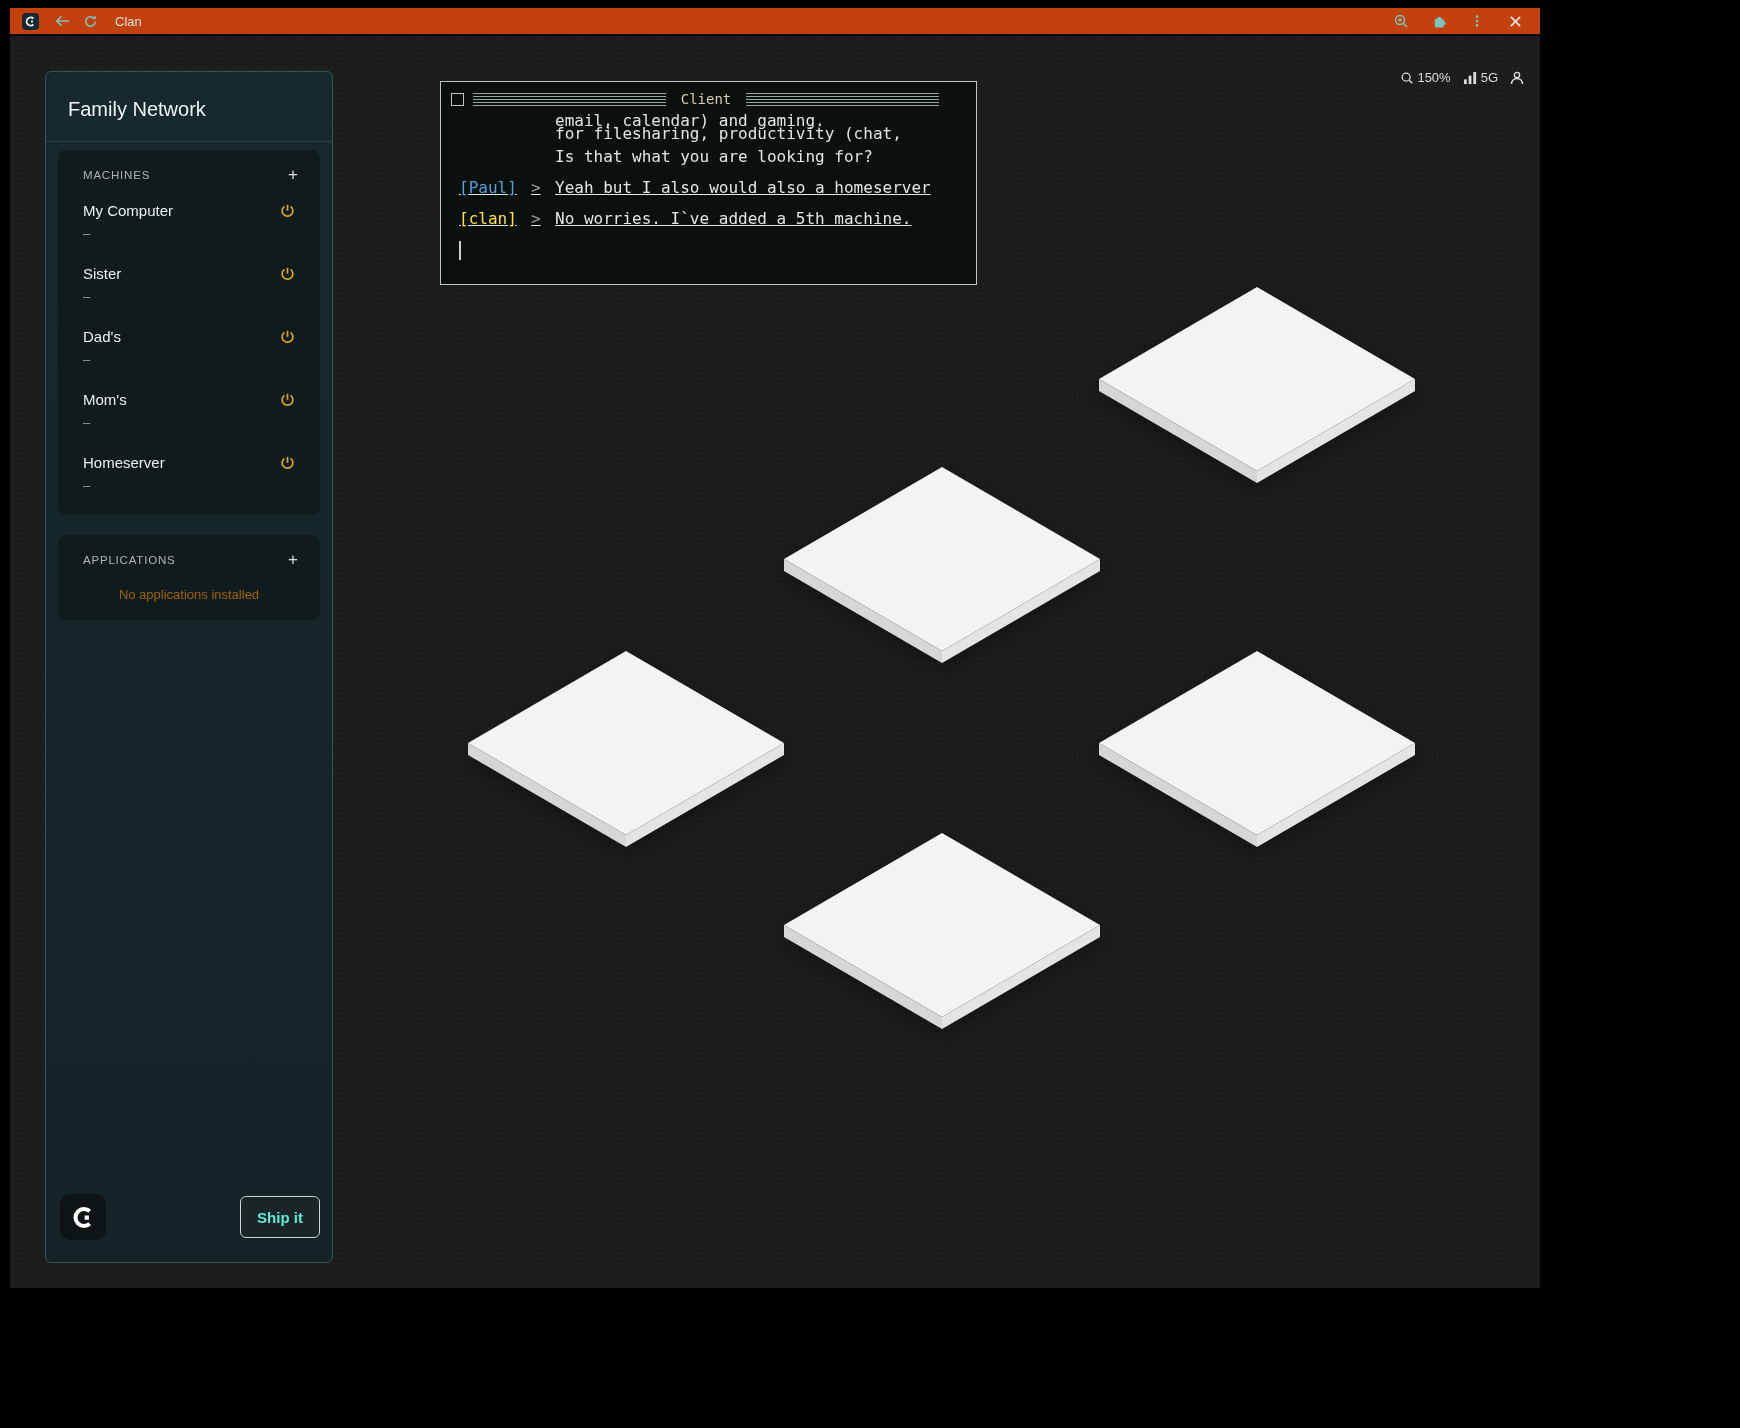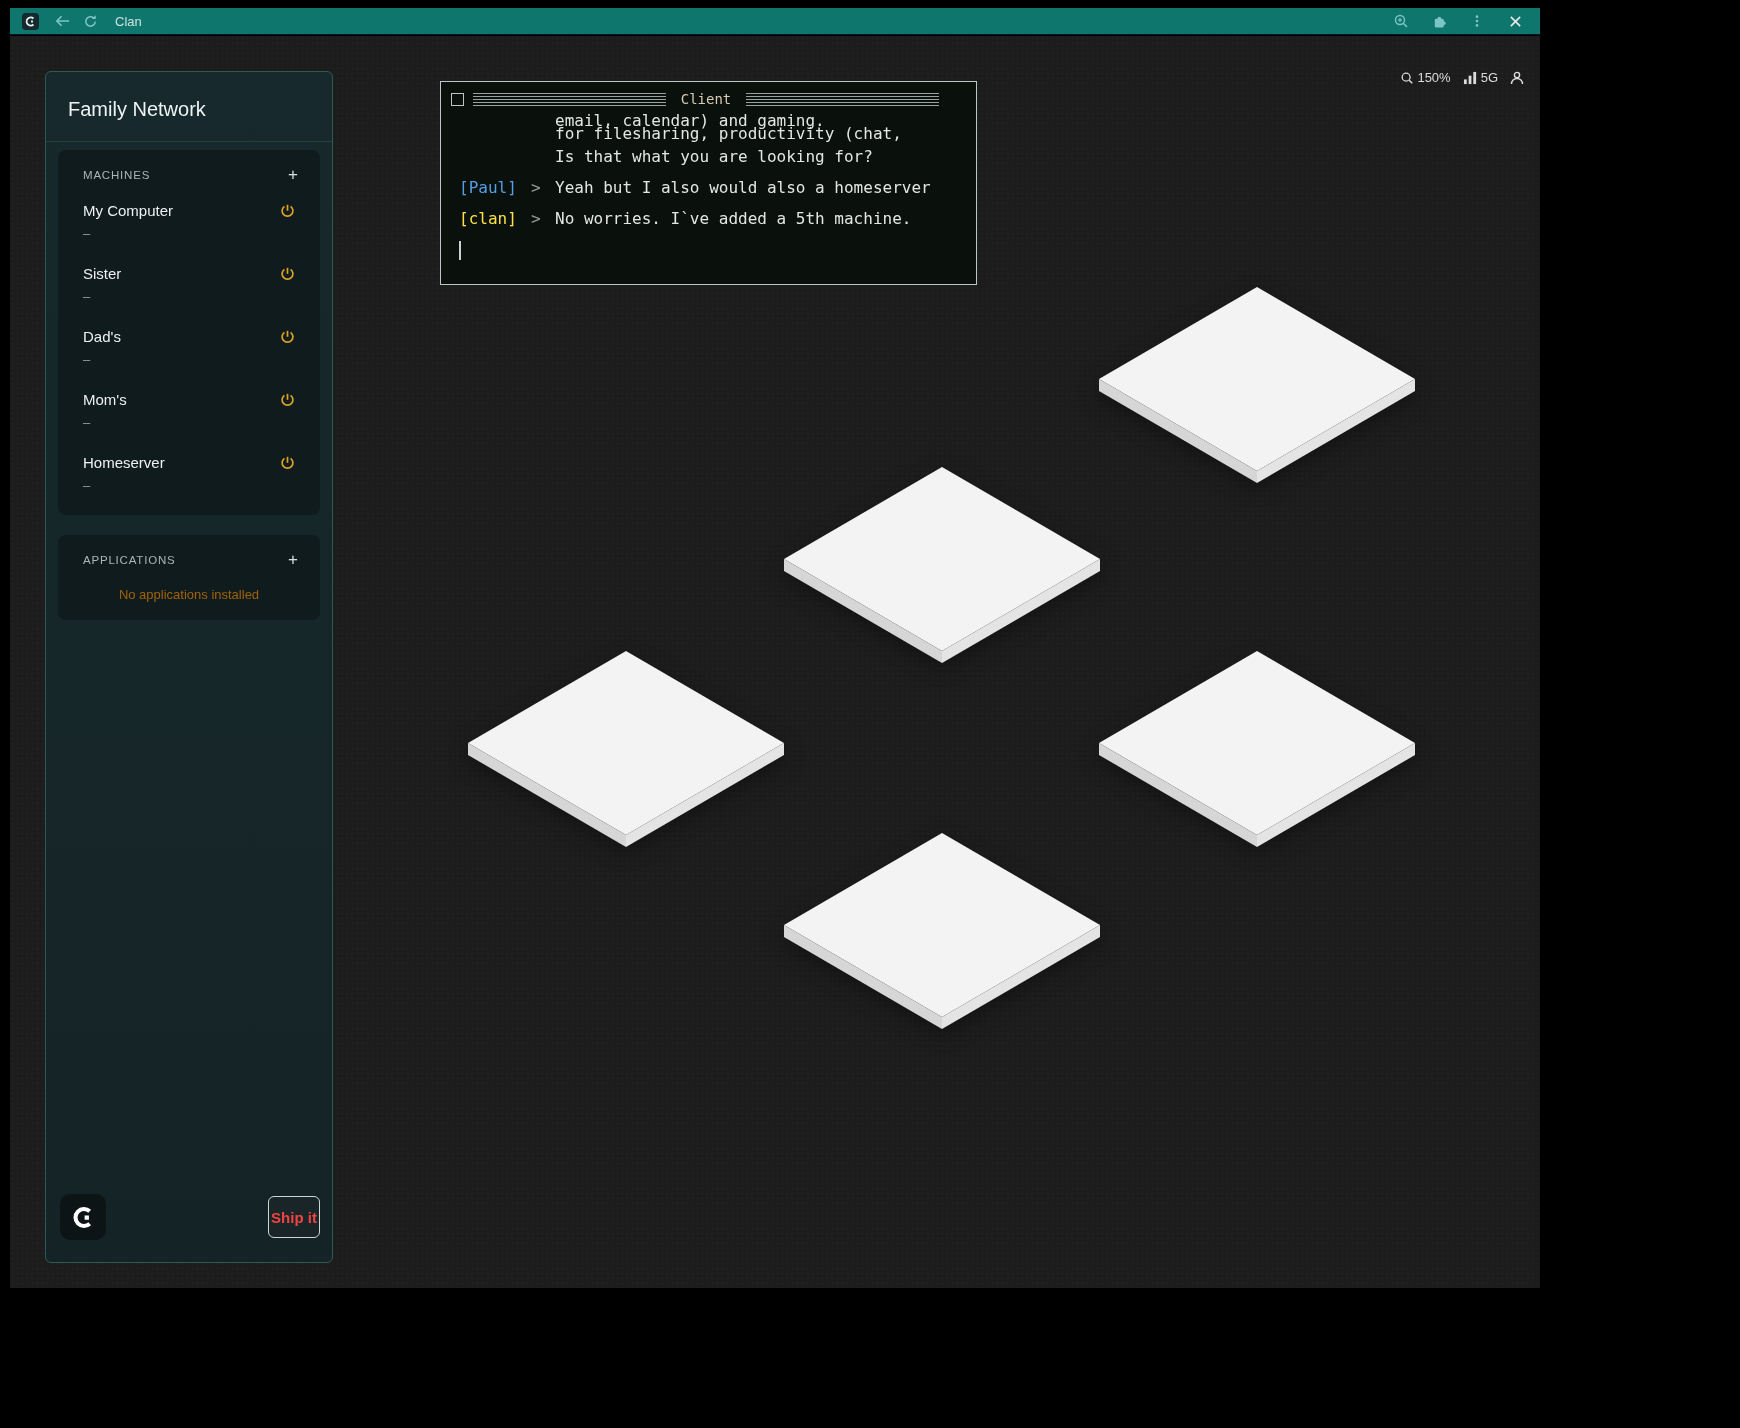--- a/index.html
+++ b/index.html
@@ -3,21 +3,21 @@
 <meta charset="utf-8">
 <style>
   * { box-sizing: border-box; margin: 0; padding: 0; }
   html,body { width:1740px; height:1428px; background:#000; overflow:hidden;
               font-family:"Liberation Sans", sans-serif; }
   button { background:none; border:none; padding:0; font:inherit; color:inherit; cursor:pointer; }
 
   .screen { position:absolute; left:10px; top:8px; width:1530px; height:1280px; }
 
   
-  .topbar { position:relative; height:27px; background:#0f766e; display:flex;
+  .topbar { position:relative; height:27px; background:#c2410c; display:flex;
             align-items:center; padding:0 8px 0 12px; border-bottom:1px solid #091620; }
   .favicon { width:17px; height:17px; border-radius:4px; background:#142a2e;
              display:flex; align-items:center; justify-content:center; margin-right:12px; }
   .tb-btn { display:flex; align-items:center; justify-content:center; width:22px; height:22px;
             color:#7cc5c5; margin-right:6px; }
   .tb-title { color:#cfe0e0; font-size:13px; margin-left:8px; }
   .tb-right { margin-left:auto; display:flex; align-items:center; gap:16px; padding-right:6px; }
   .tb-right .tb-btn { margin:0; }
   .tb-close { color:#eaeaea; }
 
@@ -47,39 +47,39 @@
   .plus-btn { color:#d4e0e0; font-size:17px; line-height:14px; }
   .machine-item { position:relative; padding:12px 22px 12px 25px; }
   .machine-name { font-size:15px; color:#edf0f0; }
   .machine-sub { font-size:13px; color:#93a0a0; margin-top:7px; }
   .machine-status-icon { position:absolute; right:24px; top:13px; line-height:0; }
   .apps-empty { text-align:center; font-size:13px; color:#a16207; padding:12px 0 8px; }
   .sb-spacer { flex:1; }
   .sb-footer { display:flex; justify-content:space-between; align-items:center; padding:0 0 0 2px; }
   .logo-box { width:46px; height:46px; border-radius:10px; background:#0c1416;
               display:flex; align-items:center; justify-content:center; }
-  .ship-btn { width:52px; height:42px; border:1px solid #cdd6d6; border-radius:6px;
-              background:#1a2527; color:#ef4444; font-size:15px; font-weight:600; }
+  .ship-btn { width:80px; height:42px; border:1px solid #cdd6d6; border-radius:6px;
+              background:#1a2527; color:#5eead4; font-size:15px; font-weight:600; }
 
   
   .client-window { position:absolute; left:430px; top:45px; width:537px; height:204px;
                    background:#0a100c; border:1px solid #bcc6c6; }
   .cw-titlebar { height:27px; display:flex; align-items:center; gap:9px; padding:7px 37px 0 10px; }
   .cw-box { width:13px; height:13px; border:1px solid #bcc6c6; flex:0 0 auto; }
   .cw-stripes { flex:1; height:13px;
                 background:repeating-linear-gradient(to bottom,#97a3a3 0 1px, transparent 1px 3px); }
   .cw-title { font-family:"DejaVu Sans Mono", monospace; font-size:14px; color:#d8cbb0;
               margin:0 6px; }
   .cw-content { height:176px; overflow:hidden; padding:0 0 0 18px;
                 font-family:"DejaVu Sans Mono", monospace; font-size:16px; line-height:23px;
                 color:#e4e6e4; }
   .line { min-height:23px; white-space:pre; }
   .indent { padding-left:96px; }
   .clipped { margin-top:-10px; }
-  .msg-row { margin-top:8px; display:flex; }
+  .msg-row { margin-top:8px; display:flex;text-decoration:underline; }
   .sender { width:72px; flex:0 0 auto; }
   .prompt { width:24px; flex:0 0 auto; color:#8f9a9a; }
   .cursor-line { margin-top:9px; height:22px; }
   .cursor { display:inline-block; width:2px; height:19px; background:#c8d2d2; margin-top:2px; }
 
   
   .platform { position:absolute; width:320px; height:200px; }
   .platform svg { filter:drop-shadow(0 6px 10px rgba(0,0,0,0.35)); }
   .p1 { left:1087px; top:249px; }
   .p2 { left:772px;  top:429px; }

